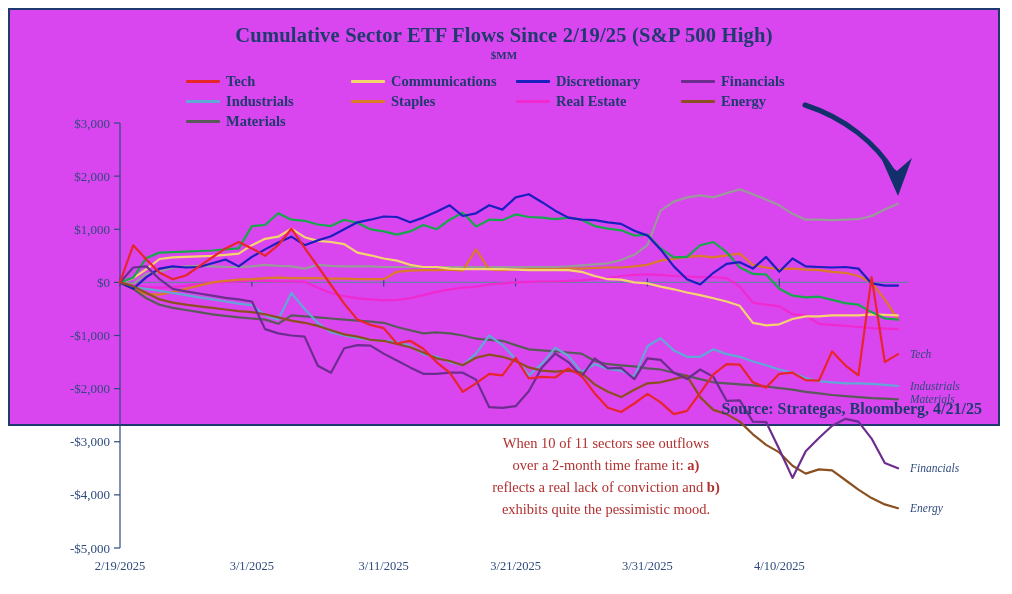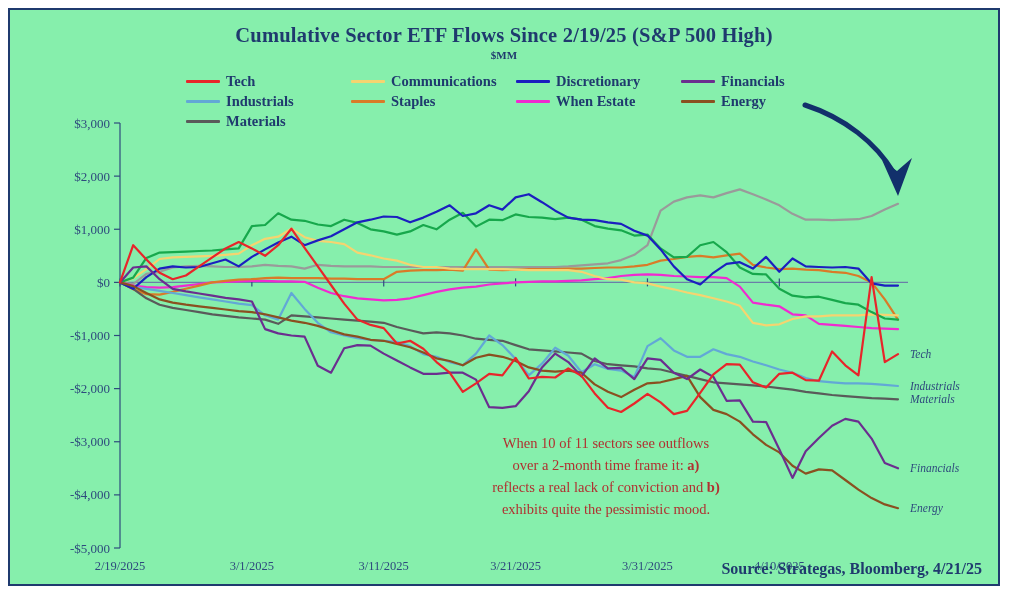--- a/index.html
+++ b/index.html
@@ -2,22 +2,22 @@
 <html><head>
 <meta charset="utf-8">
 <style>
   html,body{margin:0;padding:0;}
   body{
     width:1012px;height:594px;background:#ffffff;
     font-family:"Liberation Serif", serif;
     overflow:hidden;position:relative;
   }
   #frame{
-    position:absolute;left:8px;top:8px;width:992px;height:578px;
-    border:2px solid #1F3A6E;box-sizing:border-box;background:#86efac;padding-left:11px;
+    position:absolute;left:8px;top:8px;width:992px;height:418px;
+    border:2px solid #1F3A6E;box-sizing:border-box;background:#d946ef;padding-left:11px;
   }
   #title{
     position:absolute;left:0;top:14px;width:100%;text-align:center;
     font-size:20.5px;font-weight:bold;color:#1F3A6E;letter-spacing:.2px;
   }
   #subtitle{
     position:absolute;left:0;top:39px;width:100%;text-align:center;
     font-size:11px;font-weight:bold;color:#1F3A6E;
   }
   #legend{
@@ -65,21 +65,21 @@
       <div class="lg">
         <span class="sw" style="background: rgb(98, 168, 214);"></span>
         <span>Industrials</span>
       </div>
       <div class="lg">
         <span class="sw" style="background: rgb(217, 123, 40);"></span>
         <span>Staples</span>
       </div>
       <div class="lg">
         <span class="sw" style="background: rgb(240, 42, 208);"></span>
-        <span>When Estate</span>
+        <span>Real Estate</span>
       </div>
       <div class="lg">
         <span class="sw" style="background: rgb(138, 80, 32);"></span>
         <span>Energy</span>
       </div>
       <div class="lg">
         <span class="sw" style="background: rgb(90, 90, 90);"></span>
         <span>Materials</span>
       </div>
     </div>

